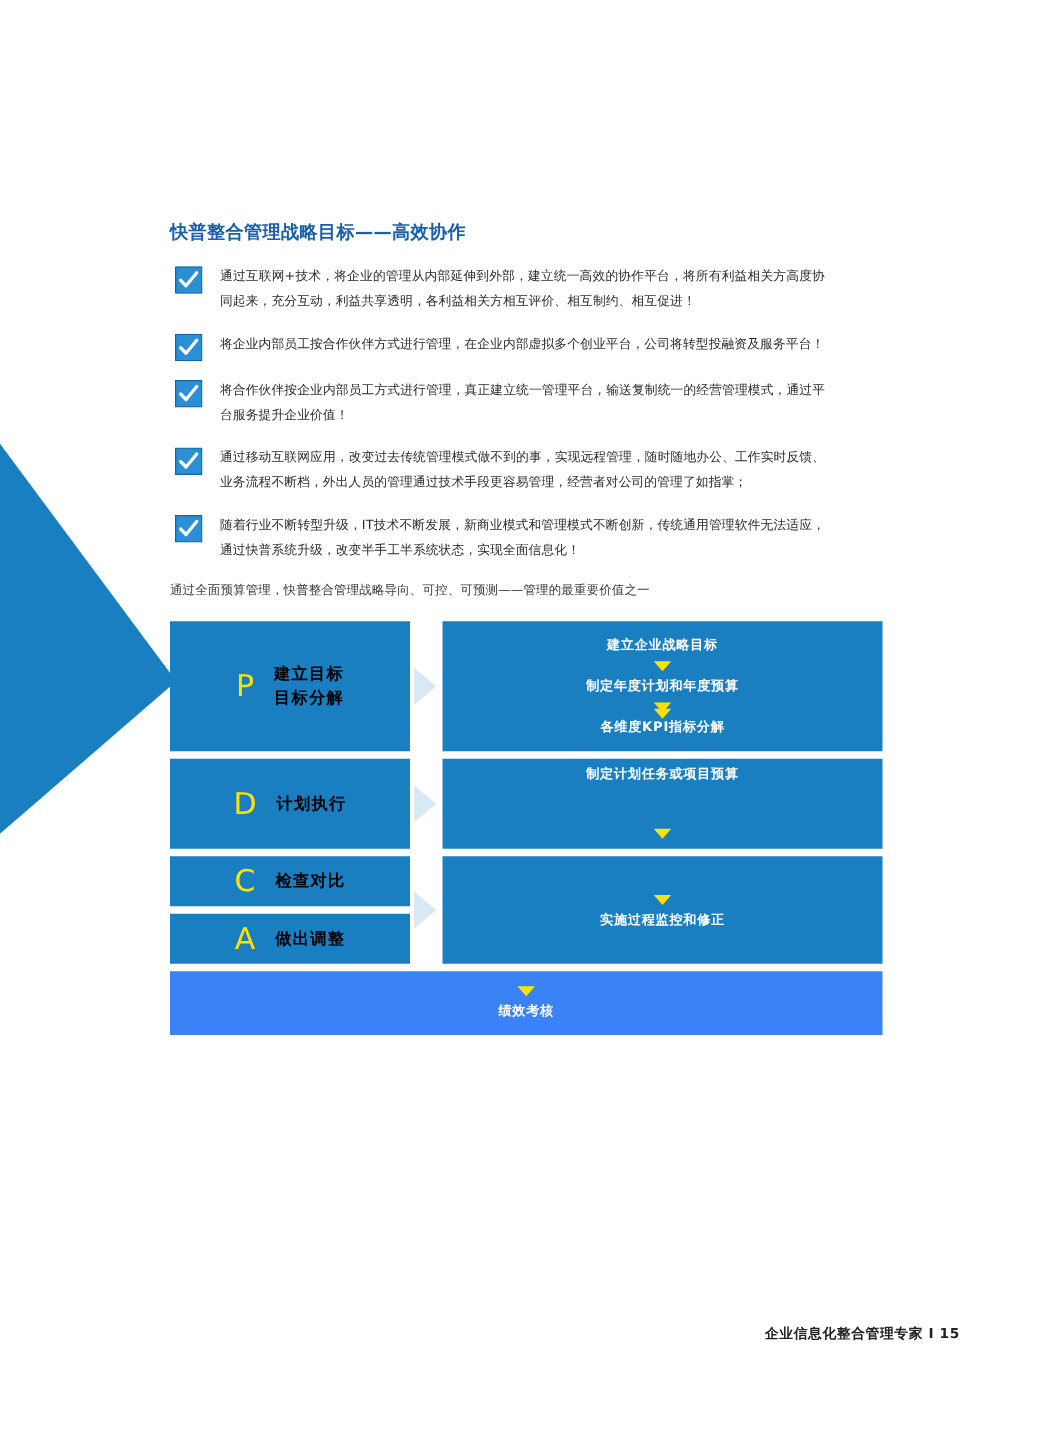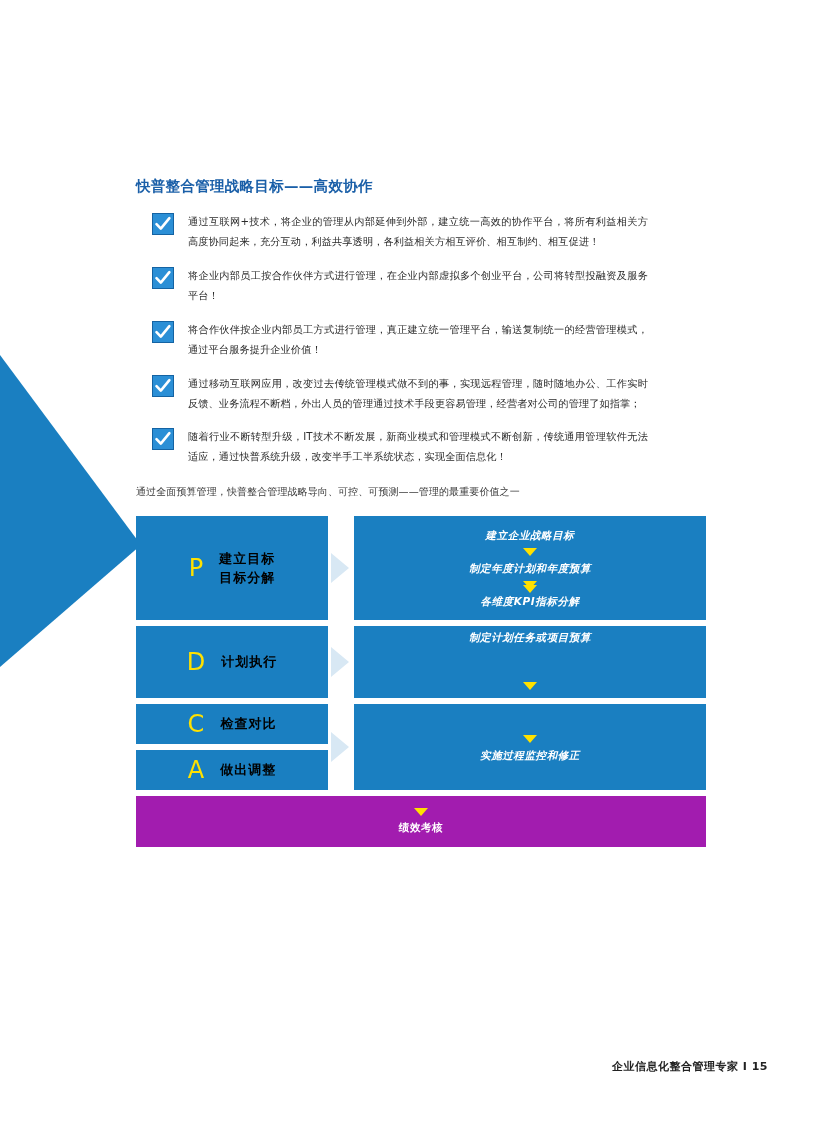--- a/index.html
+++ b/index.html
@@ -44,21 +44,21 @@
     line-height: 1.4;
     margin: 0 0 16px 0;
   }
   .section-title.second {
     margin-top: 0;
     margin-bottom: 10px;
   }
 
   
   .bullets {
-    margin: 16px;
+    margin: 4px;
     padding: 0;
     list-style: none;
   }
   .bullet {
     display: flex;
     align-items: flex-start;
     margin-bottom: 14px;
   }
   .check-icon {
     flex: 0 0 auto;
@@ -135,49 +135,47 @@
 
   .pdca-right {
     flex: 1 1 auto;
     background: #1a7fc1;
     display: flex;
     flex-direction: column;
     align-items: center;
     justify-content: center;
     box-sizing: border-box;
     padding: 10px 0;
-    font-style: italic;
   }
   .flow-item {
     color: #ffffff;
     font-size: 10.5px;
     font-weight: bold;
     letter-spacing: 0.6px;
     line-height: 1.6;
     text-align: center;
   }
   .flow-arrow {
     width: 0;
     height: 0;
     border-left: 7px solid transparent;
     border-right: 7px solid transparent;
     border-top: 8px solid #ffe100;
     margin: 4px 0;
   }
   .pdca-footer {
-    background: #a21caf;
+    background: #3b82f6;
     width: 570px;
     display: flex;
     flex-direction: column;
     align-items: center;
     justify-content: center;
     padding: 8px 0 10px 0;
     box-sizing: border-box;
     margin-top: 6px;
-    font-family: Liberation Mono, monospace;
   }
 
   
   .page-footer {
     position: absolute;
     right: 72px;
     bottom: 72px;
     font-size: 11px;
     color: #222222;
     font-weight: bold;

